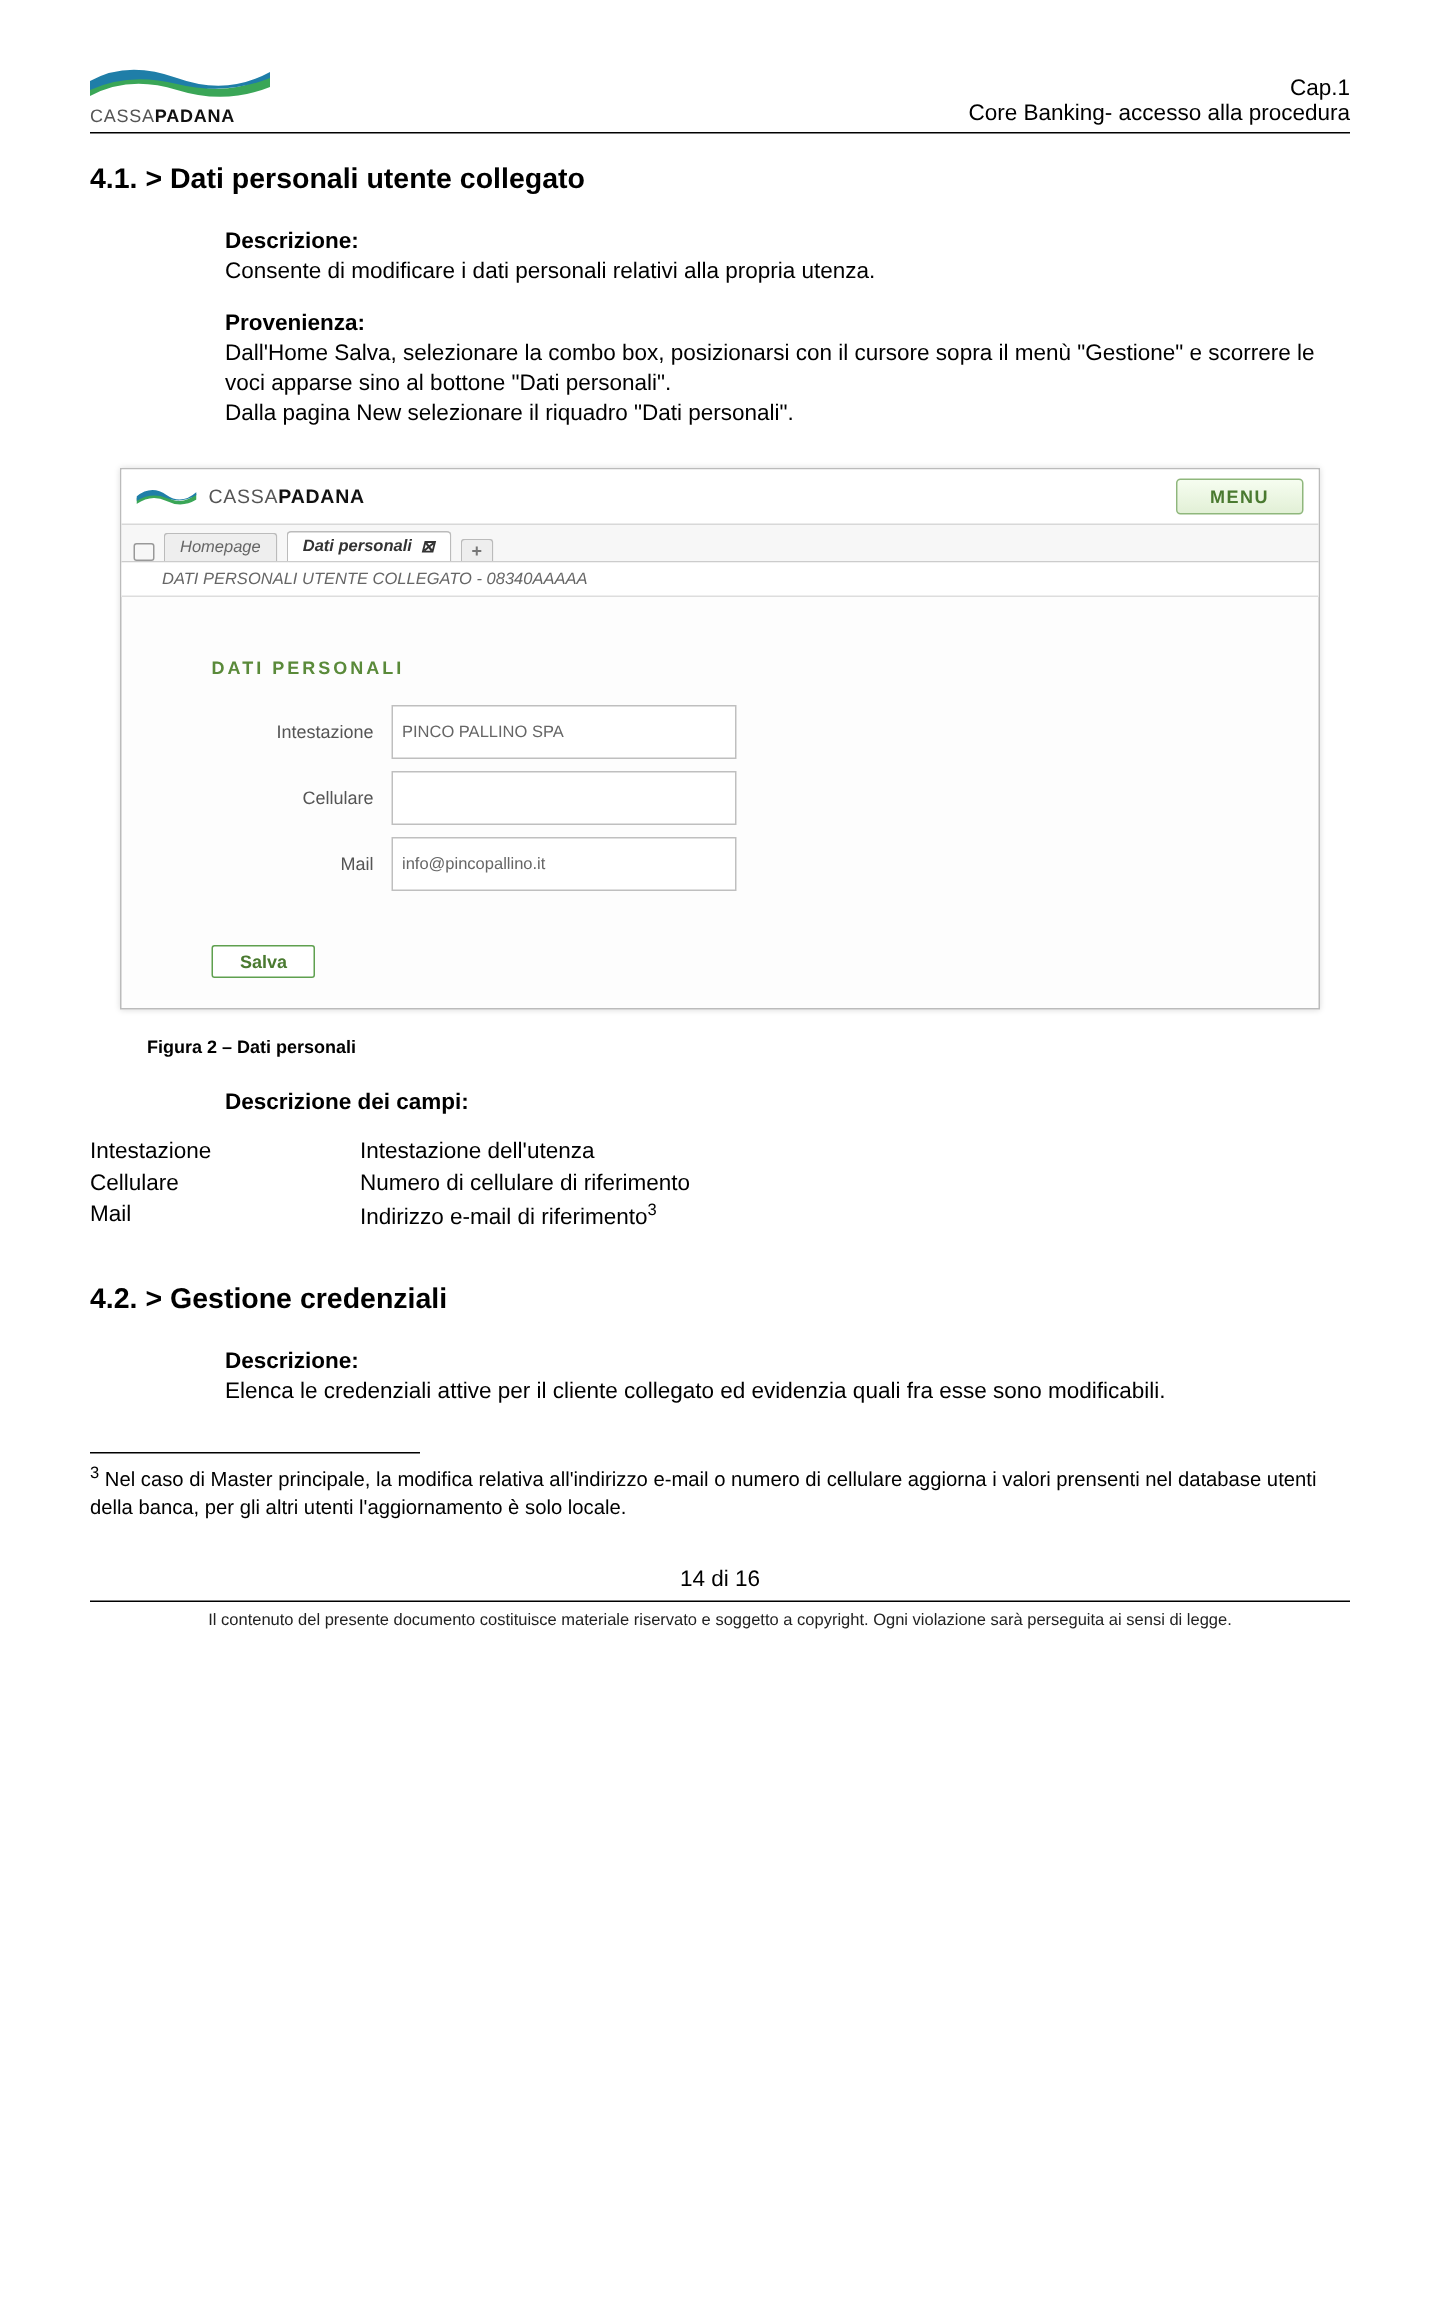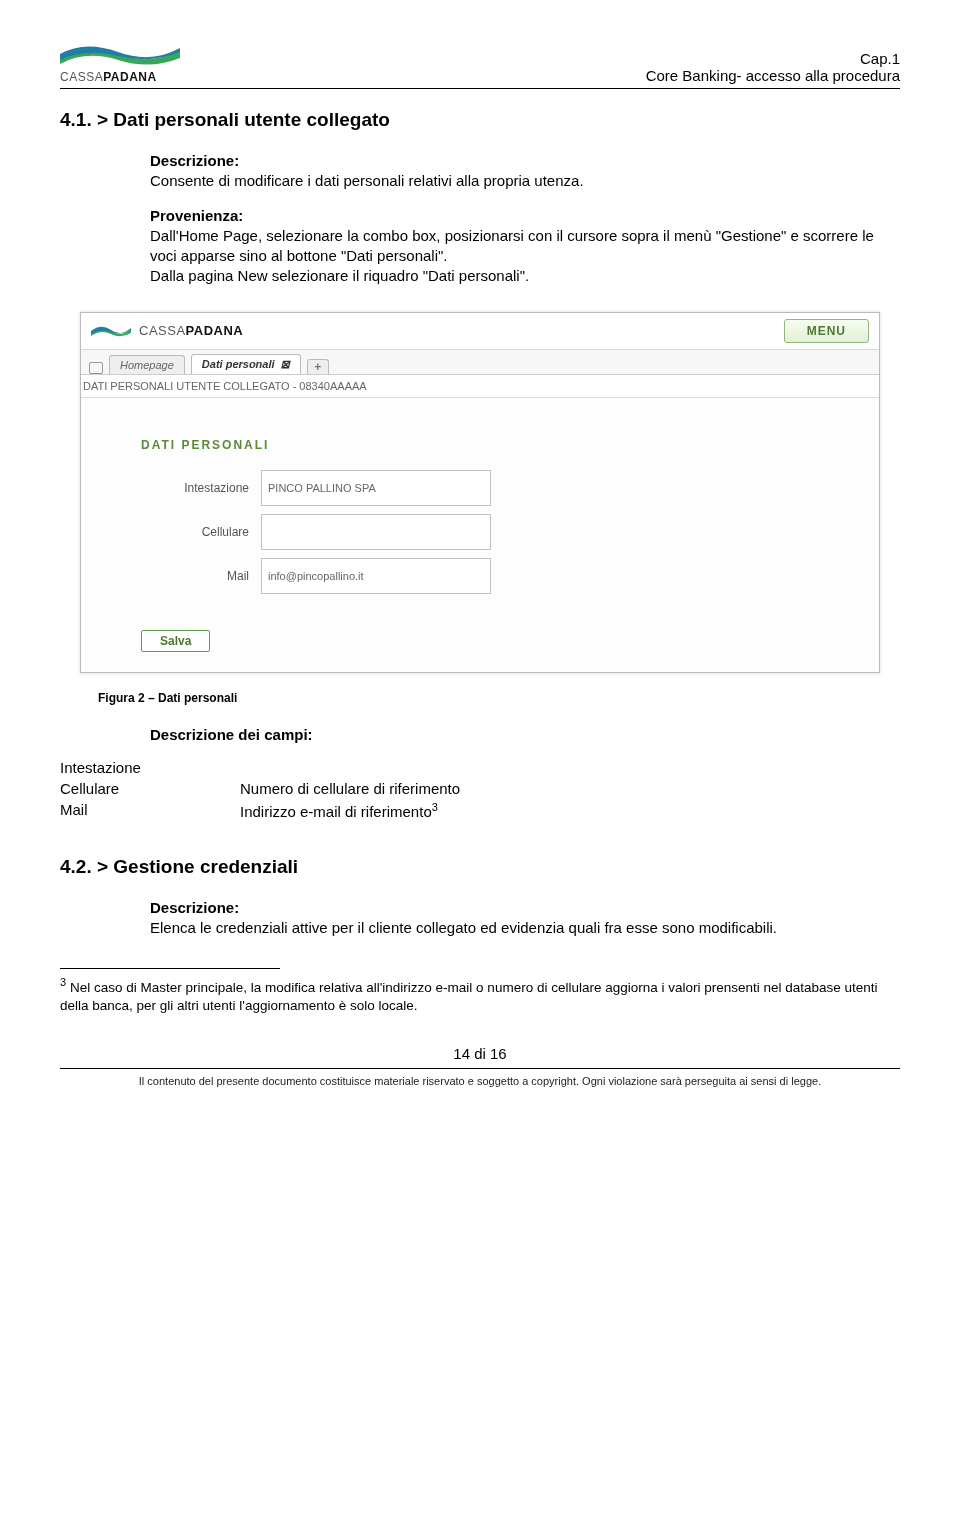--- a/index.html
+++ b/index.html
@@ -152,25 +152,26 @@
     border: 1px solid #bbb;
     border-bottom: none;
     background: #eee;
     border-radius: 3px 3px 0 0;
     width: 22px;
     text-align:center;
     font-weight: 700;
     color:#777;
   }
   .app-subbar {
-    padding: 5px 2px;
+    padding: 5px 27px;
     border-bottom: 1px solid #ddd;
     font-size: 11px;
     color: #666;
     background: #fff;
+    font-style: italic;
   }
   .app-body {
     padding: 40px 40px 20px 60px;
   }
   .panel-title {
     color: #5a8a3a;
     font-weight: 700;
     font-size: 12px;
     letter-spacing: 2px;
     margin-bottom: 18px;
@@ -277,21 +278,21 @@
 
   <div class="section-heading-2">4.1. &gt;    Dati personali utente collegato</div>
 
   <div class="indent">
     <div class="para">
       <div class="label-bold">Descrizione:</div>
       <div>Consente di modificare i dati personali relativi alla propria utenza.</div>
     </div>
     <div class="para">
       <div class="label-bold">Provenienza:</div>
-      <div>Dall'Home Page, selezionare la combo box, posizionarsi con il cursore sopra il menù "Gestione" e scorrere le voci apparse sino al bottone "Dati personali".</div>
+      <div>Dall'Home Salva, selezionare la combo box, posizionarsi con il cursore sopra il menù "Gestione" e scorrere le voci apparse sino al bottone "Dati personali".</div>
       <div>Dalla pagina New selezionare il riquadro "Dati personali".</div>
     </div>
   </div>
 
   <div class="app-frame">
     <div class="app-top">
       <div class="app-logo">
         <svg class="app-logo-wave" viewBox="0 0 40 16">
           <path d="M0 9 Q10 1 20 8 T40 6 L40 10 Q30 16 20 11 T0 13 Z" fill="#3aa657"></path>
           <path d="M0 8 Q10 0 20 7 T40 5 L40 7 Q30 13 20 9 T0 11 Z" fill="#1f7ea8"></path>
@@ -336,20 +337,21 @@
 
   <div class="figure-caption">Figura 2 – Dati personali</div>
 
   <div class="indent">
     <div class="label-bold para">Descrizione dei campi:</div>
   </div>
 
   <div class="field-table">
     <div class="field-row">
       <div class="field-key">Intestazione</div>
+      <div class="field-val">Intestazione dell'utenza</div>
     </div>
     <div class="field-row">
       <div class="field-key">Cellulare</div>
       <div class="field-val">Numero di cellulare di riferimento</div>
     </div>
     <div class="field-row">
       <div class="field-key">Mail</div>
       <div class="field-val">
         <span>Indirizzo e-mail di riferimento</span><sup>3</sup>
       </div>

